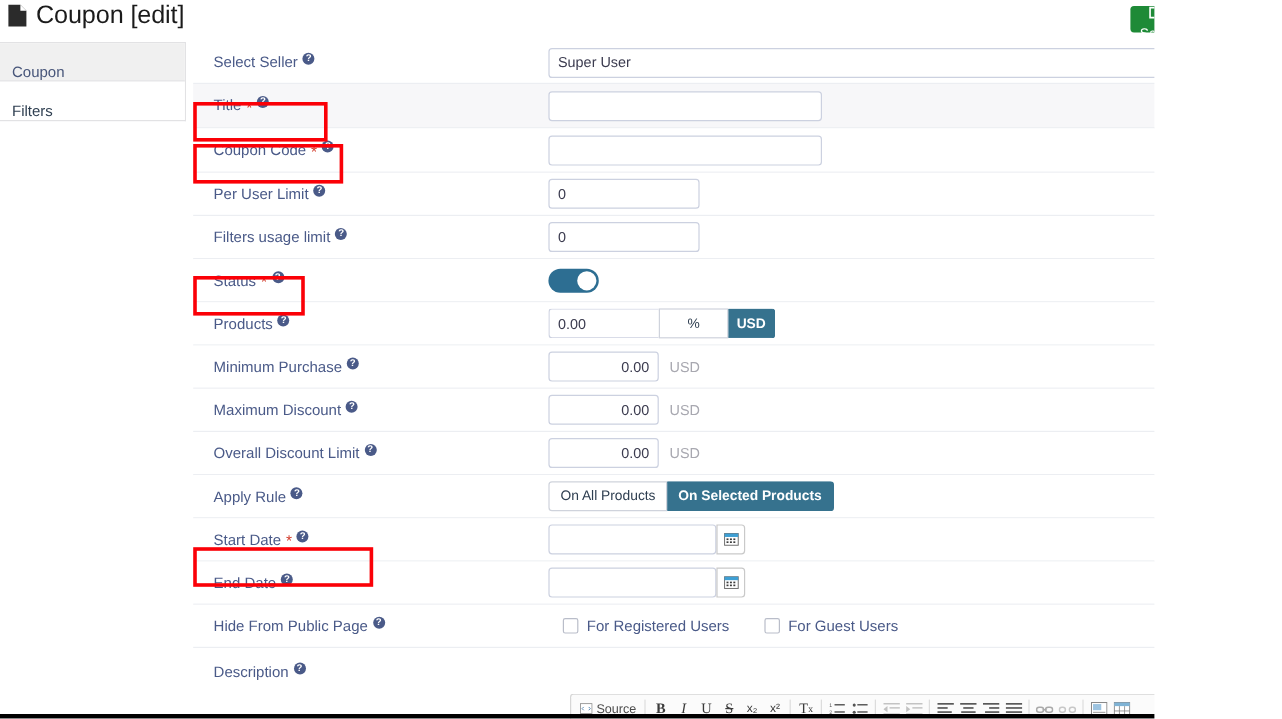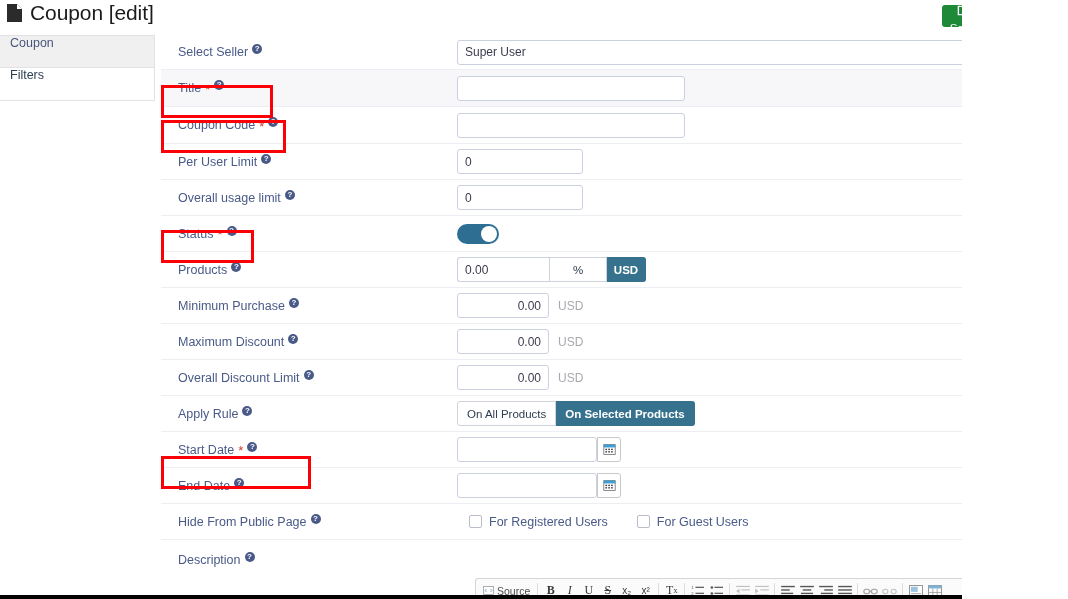--- a/index.html
+++ b/index.html
@@ -62,21 +62,21 @@
   
   #sidebar {
     position: absolute; left: 0; top: 35px;
     width: 155px;
     background: #fff;
     border: 1px solid #e2e2e4;
     border-left: none;
   }
   .side-item {
     height: 32px;
-    display: flex; align-items: flex-start;
+    display: flex; align-items: flex-end;
     padding-left: 10px;
     font-size: 12.5px;
     color: #2e3e50;
     border-bottom: 1px solid #e2e2e4;
     cursor: pointer;
     background: #fff;
   }
   .side-item:last-child { border-bottom: none; }
   .side-item.active { background: #f0f0f0; color: #48567a; }
 
@@ -325,21 +325,21 @@
         <span>Per User Limit</span>
         <span class="help">?</span>
       </div>
       <div class="field">
         <input class="txt w-num" value="0" style="">
       </div>
     </div>
 
     <div class="row">
       <div class="label">
-        <span>Overall usage limit</span>
+        <span>Filters usage limit</span>
         <span class="help">?</span>
       </div>
       <div class="field">
         <input class="txt w-num" value="0" style="">
       </div>
     </div>
 
     <div class="row">
       <div class="label">
         <span>Status</span>

